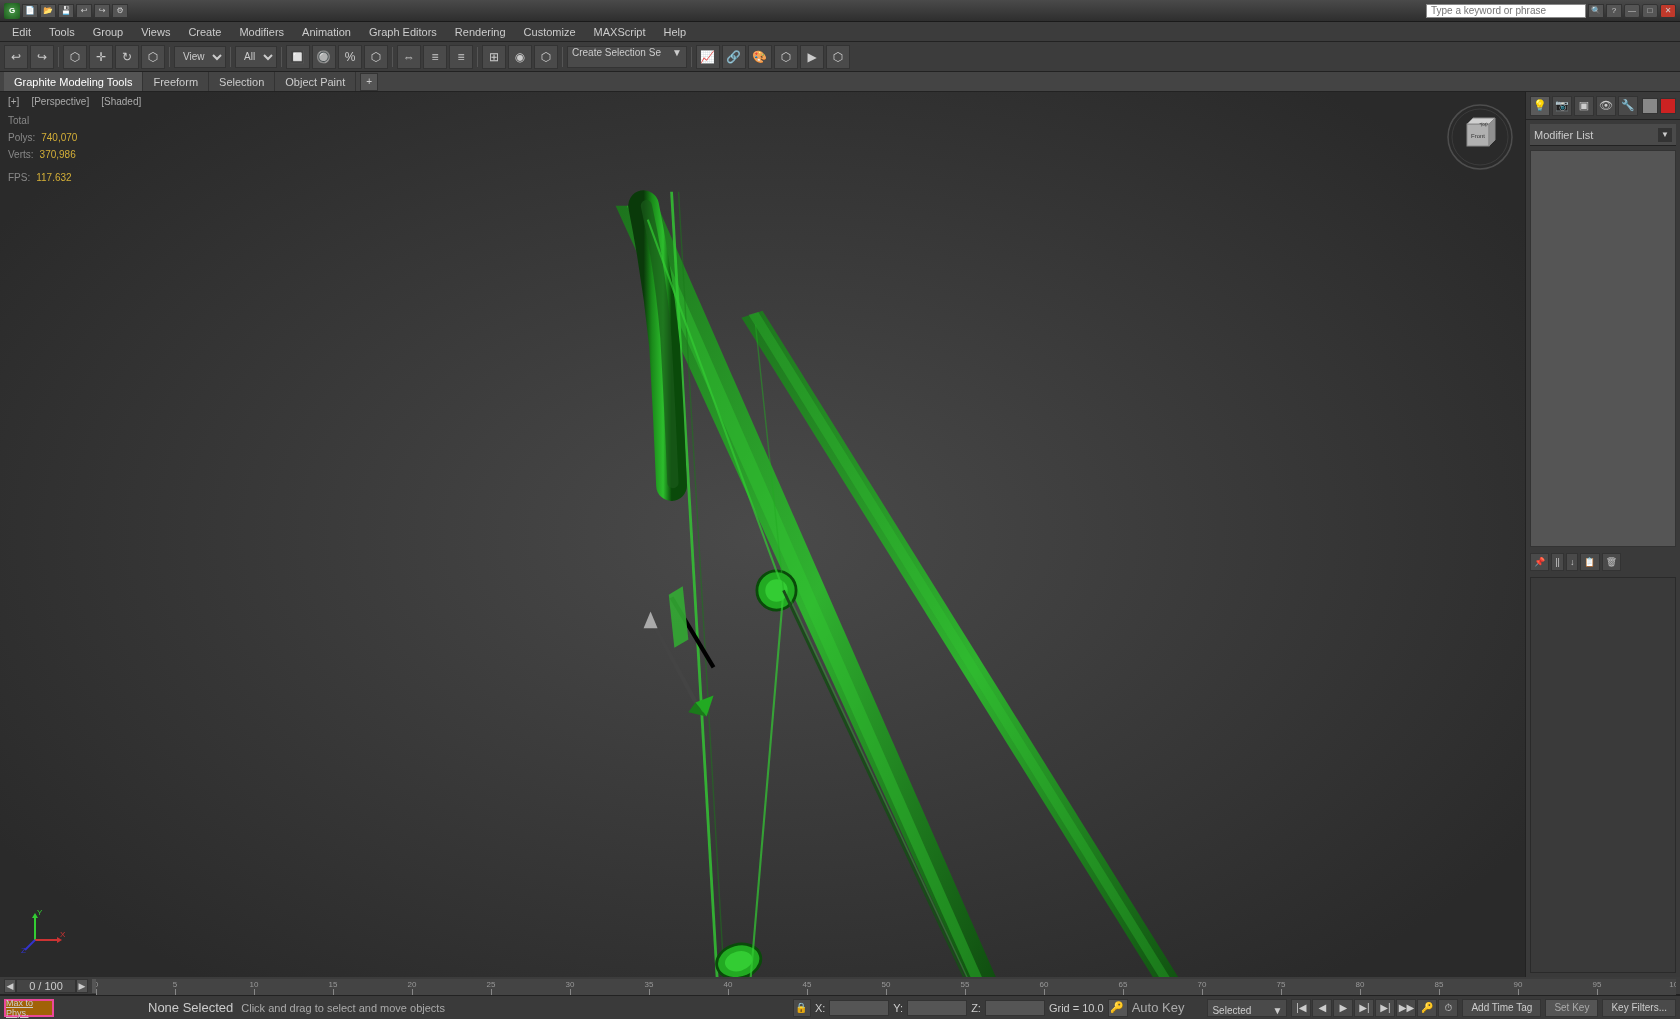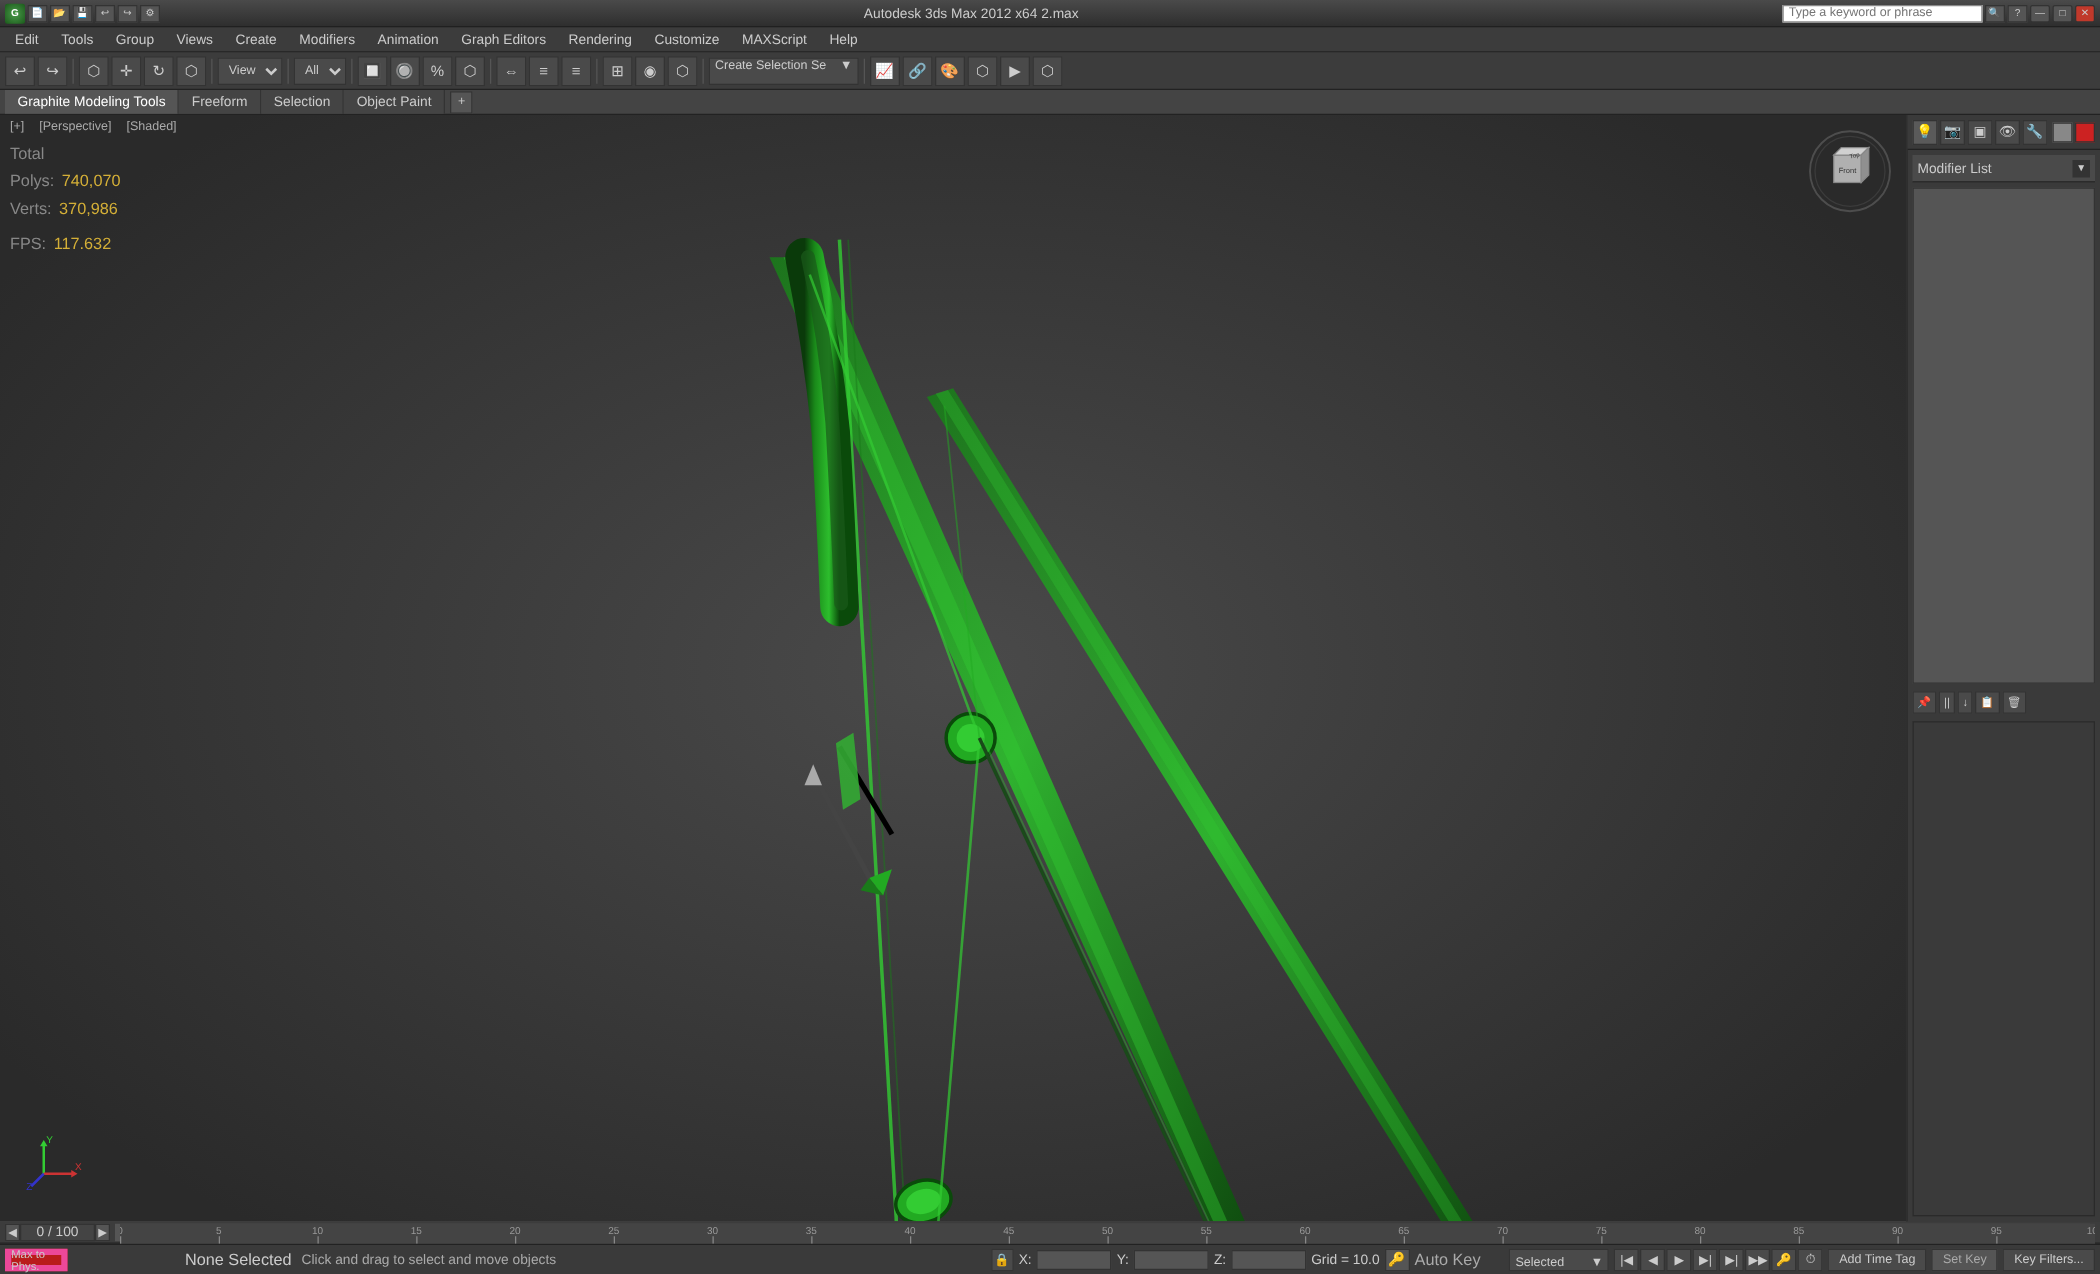--- a/index.html
+++ b/index.html
@@ -415,27 +415,28 @@
 
     #left-status {
       display: flex;
       align-items: center;
       gap: 4px;
       width: 140px;
     }
     #left-status-icon {
       width: 22px;
       height: 18px;
-      background: #b91c1c;
-      border: 5px solid #ec4899;
+      background: #a16207;
+      border: 2px solid #ec4899;
       display: flex;
       align-items: center;
       justify-content: center;
       font-size: 9px;
       cursor: pointer;
+      text-decoration: underline;
     }
     #status-text-area {
       flex: 1;
       display: flex;
       align-items: center;
       gap: 8px;
     }
     #none-selected-label {
       font-size: 13px;
       color: #ccc;
@@ -586,39 +587,36 @@
       position: relative;
       flex: 1;
       margin: 0 4px;
       overflow: hidden;
     }
 
     
     .stats-row {
       display: flex;
       gap: 6px;
-      font-size: 13px;
+      font-size: 10px;
       line-height: 1.7;
     }
   </style>
 </head>
 <body>
 
 <div id="title-bar">
   <div id="title-bar-left">
     <div class="app-icon">G</div>
     <div class="toolbar-icon-small">📄</div>
     <div class="toolbar-icon-small">📂</div>
     <div class="toolbar-icon-small">💾</div>
     <div class="toolbar-icon-small">↩</div>
     <div class="toolbar-icon-small">↪</div>
     <div class="toolbar-icon-small">⚙</div>
-  </div>
-  <div id="title-bar-center">
-    <span>Autodesk 3ds Max 2012 x64    2.max</span>
   </div>
   <div id="title-bar-right">
     <input class="search-box-title" type="text" placeholder="Type a keyword or phrase" style="">
     <div class="toolbar-icon-small">🔍</div>
     <div class="toolbar-icon-small">?</div>
     <div class="title-btn minimize">—</div>
     <div class="title-btn maximize">□</div>
     <div class="title-btn close">✕</div>
   </div>
 </div>

